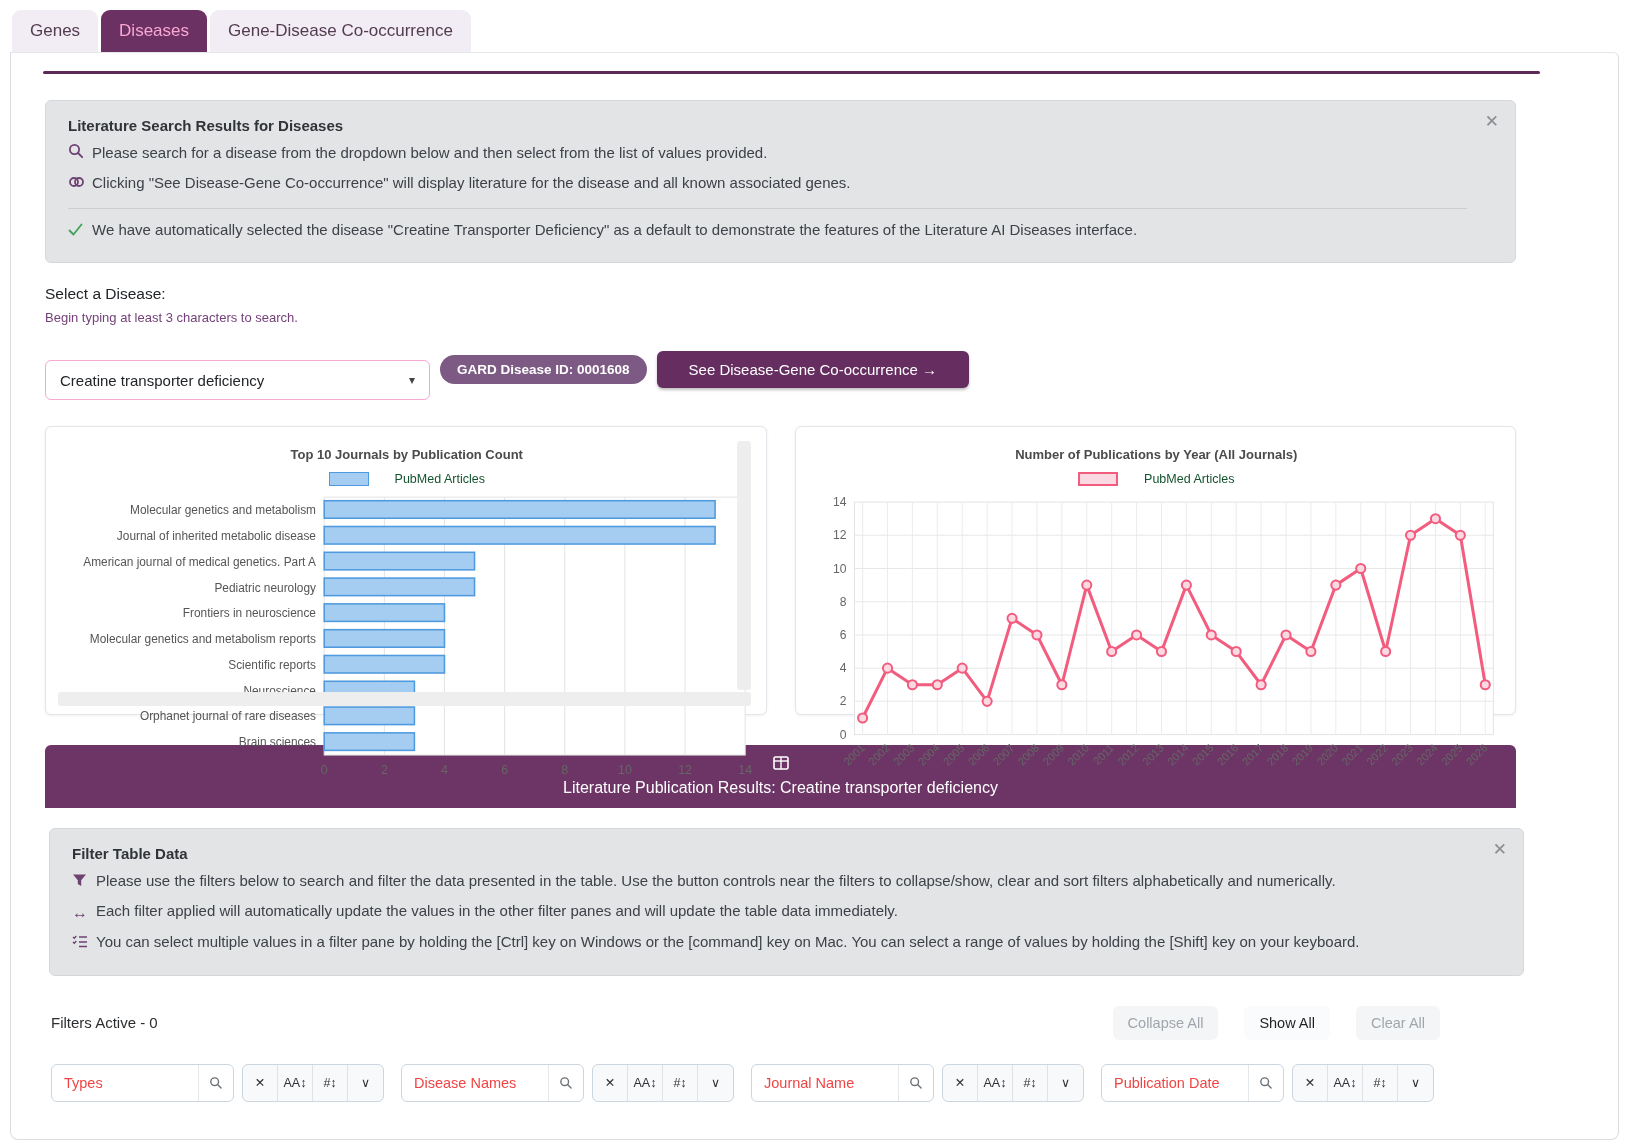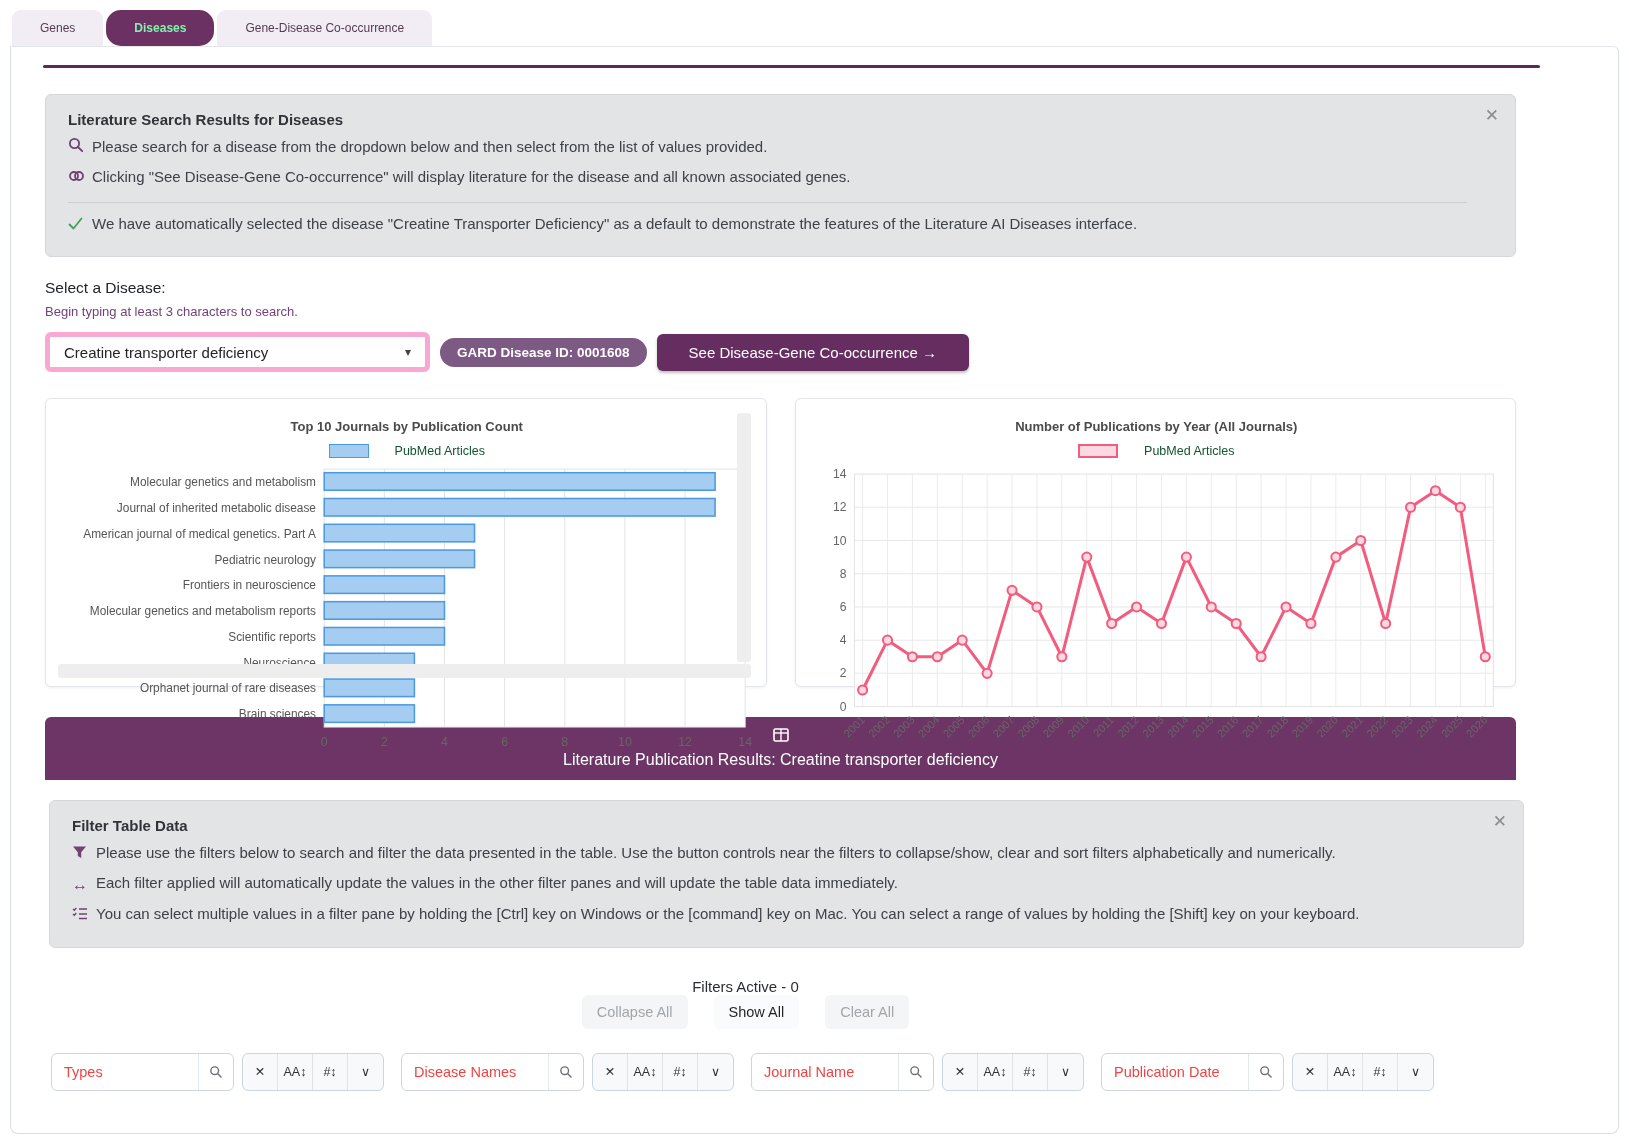--- a/index.html
+++ b/index.html
@@ -7,65 +7,65 @@
     --badge-purple:#7d5a83; --helper-purple:#75417a; --icon-purple:#6f4272; --check-green:#43a05c;
     --bar-fill:#a5cdf1; --bar-stroke:#4e9ade; --line-pink:#f25c7e; --line-pink-fill:#fbd9e2;
     --tab-inactive-bg:#f2ecf4; --tab-inactive-text:#533c50;
   }
   *{box-sizing:border-box;}
   html,body{margin:0;padding:0;}
   body{width:1629px;height:1147px;overflow:hidden;background:#fff;
        font-family:"Liberation Sans","DejaVu Sans",sans-serif;color:#212529;font-size:15px;}
   
   .tabbar{display:flex;align-items:flex-end;padding:10px 0 0 12px;gap:3px;}
-  .tab{padding:11px 28px;border-radius:9px 9px 0 0;font-size:12px;cursor:pointer;
+  .tab{padding:11px 18px;border-radius:9px 9px 0 0;font-size:17px;cursor:pointer;
        background:var(--tab-inactive-bg);color:var(--tab-inactive-text);text-align:right;}
-  .tab.active{background:var(--plum-tab);color:#86efac;font-weight:bold;border-radius:15px;}
+  .tab.active{background:var(--plum-tab);color:#f9a8d4;font-weight:normal;}
   
   .card{margin:0 10px;border:1px solid #d9dee3;border-top:1px solid #e3e7ea;border-radius:0 6px 8px 8px;
         background:#fff;height:1088px;padding:18px 78px 20px 22px;}
   .purple-rule{height:3px;background:var(--plum-rule);margin:0 0 26px 10px;border-radius:2px;}
   .section{margin:0 24px 0 12px;}
   
   .alert{position:relative;background:#e3e4e6;border:1px solid #d5d8db;border-radius:6px;
          padding:16px 48px 14px 22px;color:#3d4148;}
   .alert .alert-title{font-weight:bold;color:#303338;margin-bottom:8px;font-size:15px;}
   .alert .line{margin:7px 0;display:flex;align-items:flex-start;line-height:1.45;}
   .alert .ic{width:24px;flex:0 0 24px;margin-top:1px;}
   .alert .sep{border-top:1px solid #cbced2;margin:13px 0 10px;}
   .close-x{position:absolute;top:12px;right:16px;color:#8a8d91;font-size:17px;cursor:pointer;line-height:1;}
   .arrow-lr{color:var(--icon-purple);font-weight:bold;font-size:16px;}
   
   .select-block{margin-top:22px;}
   .select-label{font-size:15.5px;color:#212529;}
   .select-helper{font-size:13px;color:var(--helper-purple);margin-top:7px;}
   .select-row{display:flex;align-items:center;gap:10px;margin-top:13px;}
-  .select-box{width:385px;height:40px;border:5px solid #f9a8d4;border-radius:6px;background:#fff;
-              display:flex;align-items:center;justify-content:space-between;padding:0 14px;font-size:15px;cursor:pointer;}
+  .select-box{width:385px;height:40px;border:1px solid #f9a8d4;border-radius:6px;background:#fff;
+              display:flex;align-items:center;justify-content:space-between;padding:0 14px;font-size:15px;cursor:pointer;margin-top:22px;}
   .select-caret{font-size:12px;color:#444;}
   .gard-badge{background:var(--badge-purple);color:#fff;font-weight:bold;font-size:13.5px;
               padding:7px 17px;border-radius:15px;white-space:nowrap;}
   .cooc-btn{background:var(--plum-button);color:#fff;border:none;border-radius:6px;font-size:15px;
             padding:10px 32px;cursor:pointer;box-shadow:0 2px 3px rgba(0,0,0,.25);white-space:nowrap;}
   
   .charts-row{display:flex;gap:28px;margin-top:26px;}
   .chart-card{flex:1;border:1px solid #e2e5e9;border-radius:6px;background:#fff;position:relative;
               box-shadow:0 1px 3px rgba(0,0,0,.06);padding:16px 10px 10px 12px;height:289px;}
   .chart-title{text-align:center;font-weight:bold;font-size:13px;color:#4b4b4b;margin:4px 0 10px;}
   .chart-legend{display:flex;justify-content:center;align-items:center;gap:26px;margin-bottom:8px;
                 font-size:12.5px;color:#14532d;}
   .legend-swatch{width:40px;height:14px;display:inline-block;}
   .vscroll{position:absolute;top:14px;bottom:24px;right:15px;width:14px;background:#eeeeef;border-radius:3px;}
   .hscroll{position:absolute;left:12px;right:15px;bottom:8px;height:14px;background:#eeeeef;border-radius:3px;}
   
   .results-header{margin-top:30px;background:var(--plum-header);color:#fff;border-radius:6px 6px 0 0;
                   padding:11px 16px;font-size:16px;display:flex;align-items:center;gap:9px;flex-direction:column;}
   
   .filter-alert{margin:20px 16px 0;}
-  .filters-bar{display:flex;justify-content:space-between;align-items:center;margin:30px 100px 0 18px;flex-direction:column;}
+  .filters-bar{display:flex;justify-content:space-between;align-items:center;margin:30px 100px 0 18px;}
   .filters-active{font-size:15px;color:#2b2e31;}
   .fbtns{display:flex;gap:26px;}
   .fbtn{border:none;border-radius:6px;background:#f4f5f6;color:#a0a6ab;font-size:14.5px;
         padding:9px 15px;cursor:pointer;font-family:inherit;}
   .fbtn.active{background:#fafbfc;color:#1f2326;}
   .filter-controls{display:flex;gap:17px;margin:24px 0 0 18px;}
   .filter-group{display:flex;gap:8px;}
   .finput{width:183px;height:38px;border:1px solid #ccd6e0;border-radius:6px;background:#fff;
           display:flex;align-items:center;overflow:hidden;}
   .finput input{border:none;outline:none;flex:1;padding:0 12px;font-size:14.5px;color:#ef4444;

